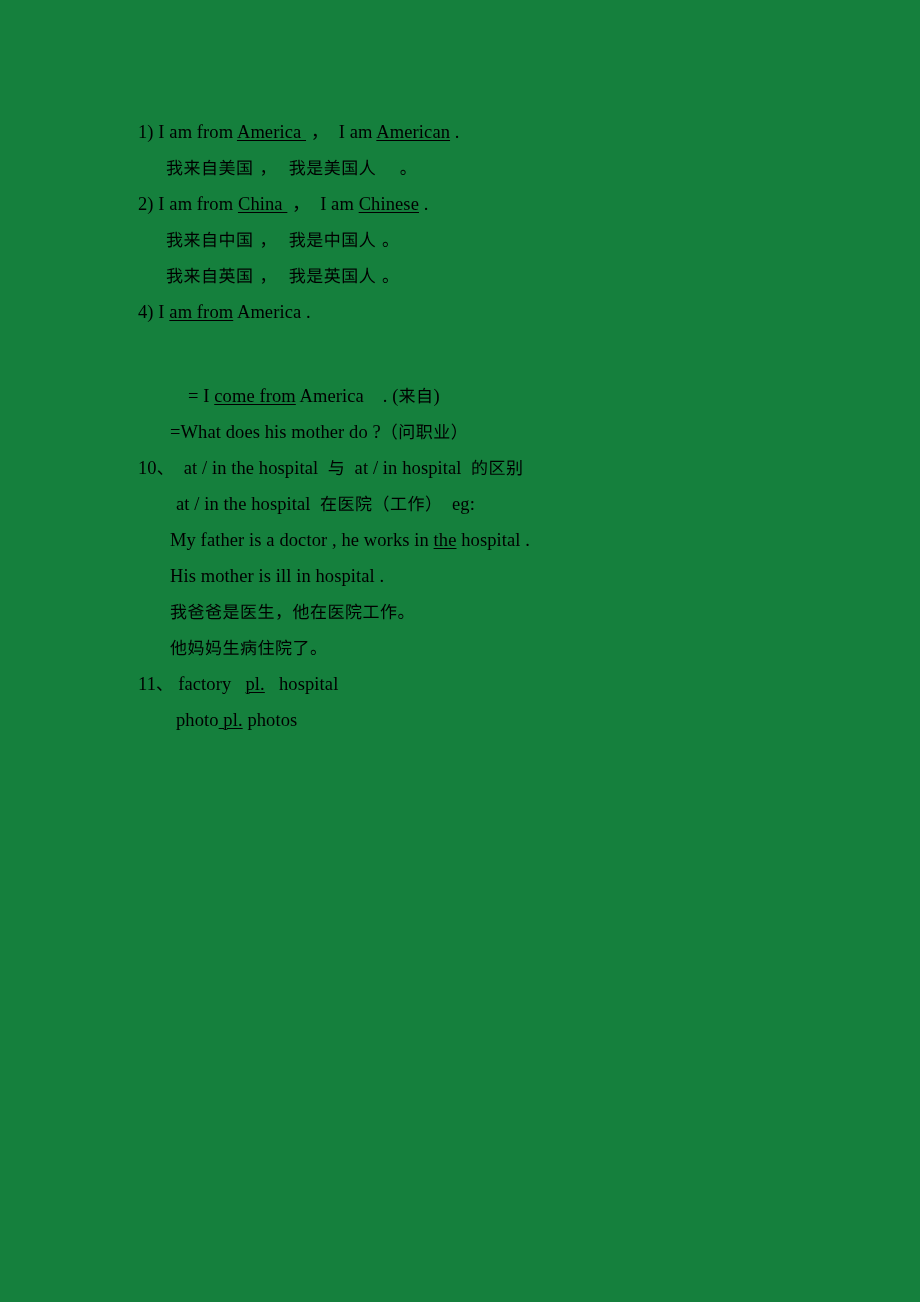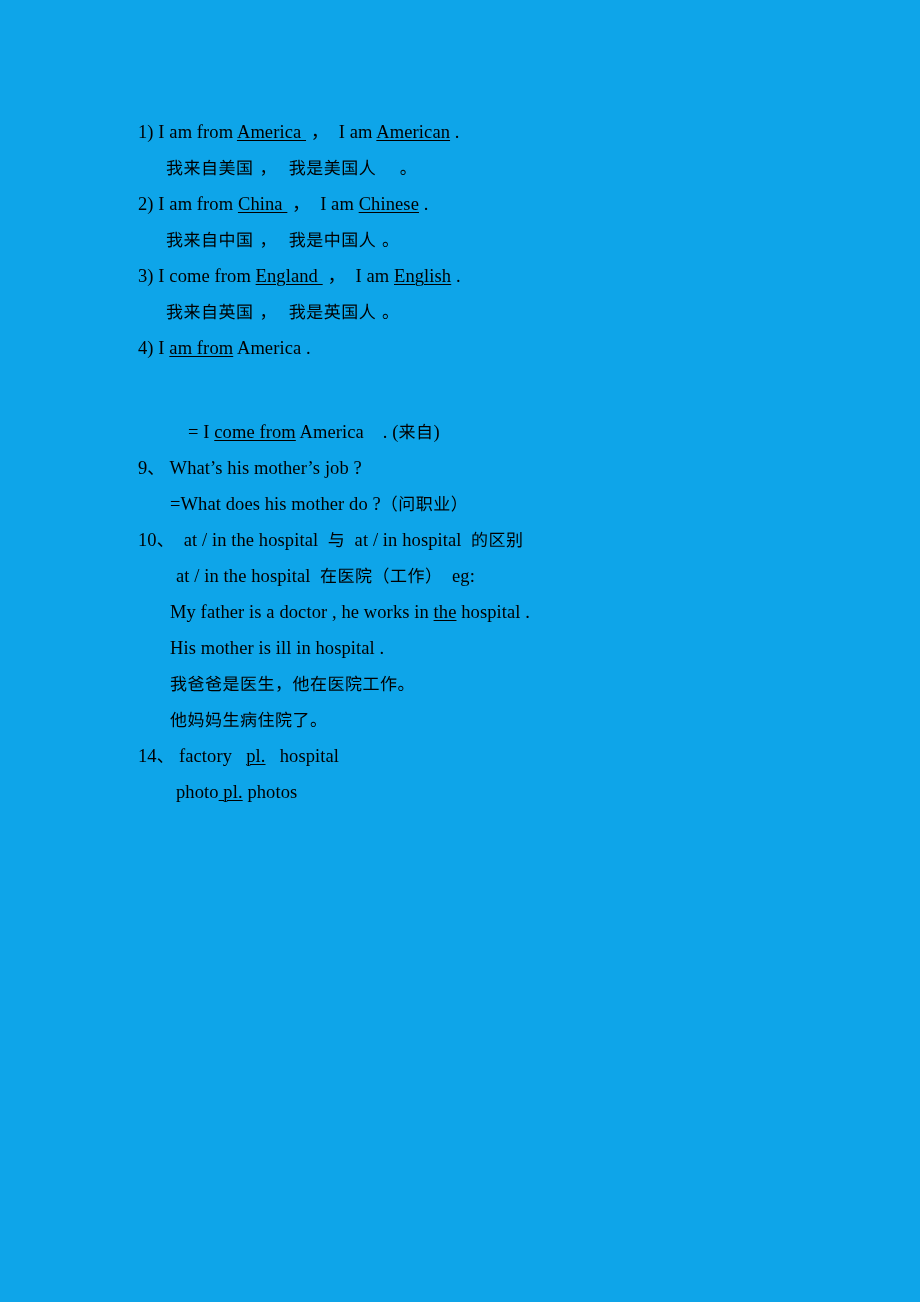--- a/index.html
+++ b/index.html
@@ -58,34 +58,32 @@
   .cjk {
     font-family: "DejaVu Sans", "Liberation Sans", sans-serif;
     font-size: 17px;
     letter-spacing: 0.5px;
     text-align: right;
   }
 </style>
 </head>
 <body style="color: rgb(0, 0, 0);">
 
-<div id="doc-page" style="background: #0ea5e9;">
+<div id="doc-page" style="background: #15803d;">
   <div id="note-body">
       <div class="note-line ind-0"><span>1) I am from </span><span class="u">America </span><span> ，  I am </span><span class="u">American</span><span> .</span></div>
       <div class="note-line ind-1"><span class="cjk">我来自美国 ，  我是美国人    。</span></div>
       <div class="note-line ind-0"><span>2) I am from </span><span class="u">China </span><span> ，  I am </span><span class="u">Chinese</span><span> .</span></div>
       <div class="note-line ind-1"><span class="cjk">我来自中国 ，  我是中国人 。</span></div>
-      <div class="note-line ind-0"><span>3) I come from </span><span class="u">England </span><span> ，  I am </span><span class="u">English</span><span> .</span></div>
       <div class="note-line ind-1"><span class="cjk">我来自英国 ，  我是英国人 。</span></div>
       <div class="note-line ind-0"><span>4) I </span><span class="u">am from</span><span> America .</span></div>
       <div class="note-line ind-4"><span>= I </span><span class="u">come from</span><span> America    . (</span><span class="cjk">来自</span><span>)</span></div>
-      <div class="note-line ind-0"><span>9</span><span class="cjk">、</span><span> What’s his mother’s job ?</span></div>
       <div class="note-line ind-2"><span>=What does his mother do ?</span><span class="cjk">（问职业）</span></div>
       <div class="note-line ind-0"><span>10</span><span class="cjk">、</span><span>  at / in the hospital  </span><span class="cjk">与</span><span>  at / in hospital  </span><span class="cjk">的区别</span></div>
       <div class="note-line ind-3"><span>at / in the hospital  </span><span class="cjk">在医院（工作）</span><span>  eg:</span></div>
       <div class="note-line ind-2"><span>My father is a doctor , he works in </span><span class="u">the</span><span> hospital .</span></div>
       <div class="note-line ind-2"><span>His mother is ill in hospital .</span></div>
       <div class="note-line ind-2"><span class="cjk">我爸爸是医生，他在医院工作。</span></div>
       <div class="note-line ind-2"><span class="cjk">他妈妈生病住院了。</span></div>
-      <div class="note-line ind-0"><span>14</span><span class="cjk">、</span><span> factory   </span><span class="u">pl.</span><span>   hospital</span></div>
+      <div class="note-line ind-0"><span>11</span><span class="cjk">、</span><span> factory   </span><span class="u">pl.</span><span>   hospital</span></div>
       <div class="note-line ind-3"><span>photo</span><span class="u"> pl.</span><span> photos</span></div>
     </div>
 </div>
 
 </body></html>

